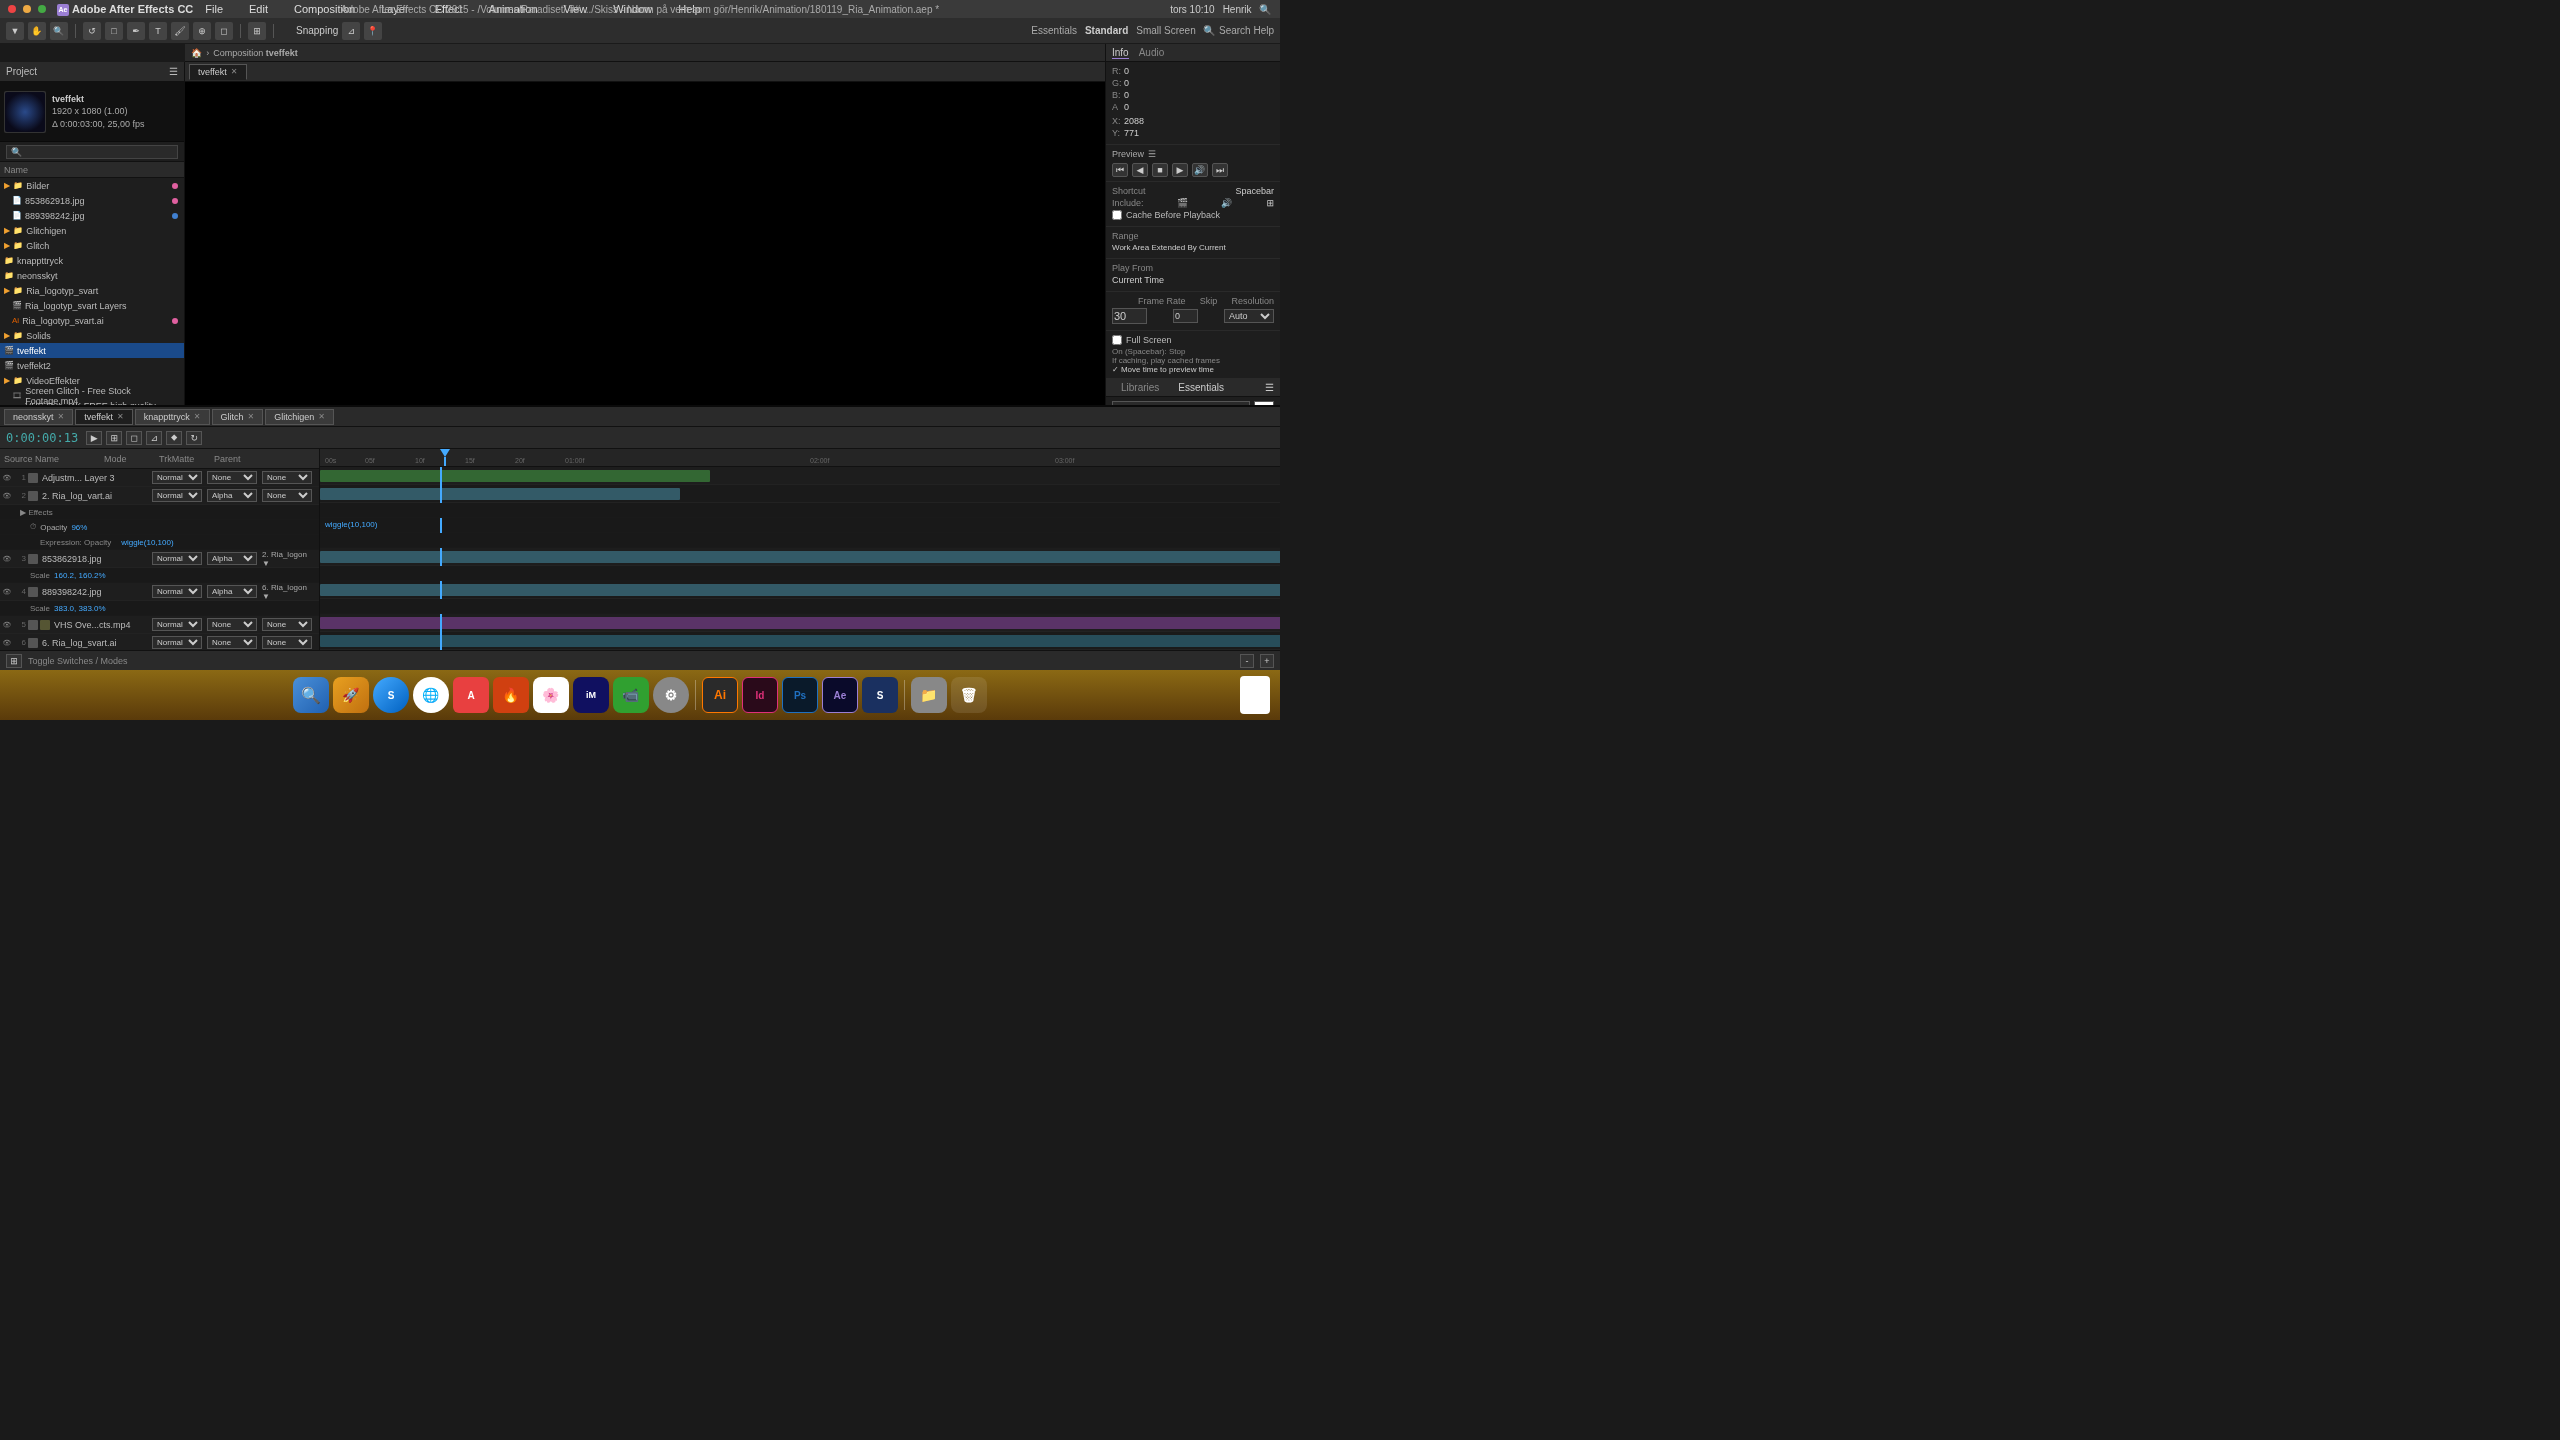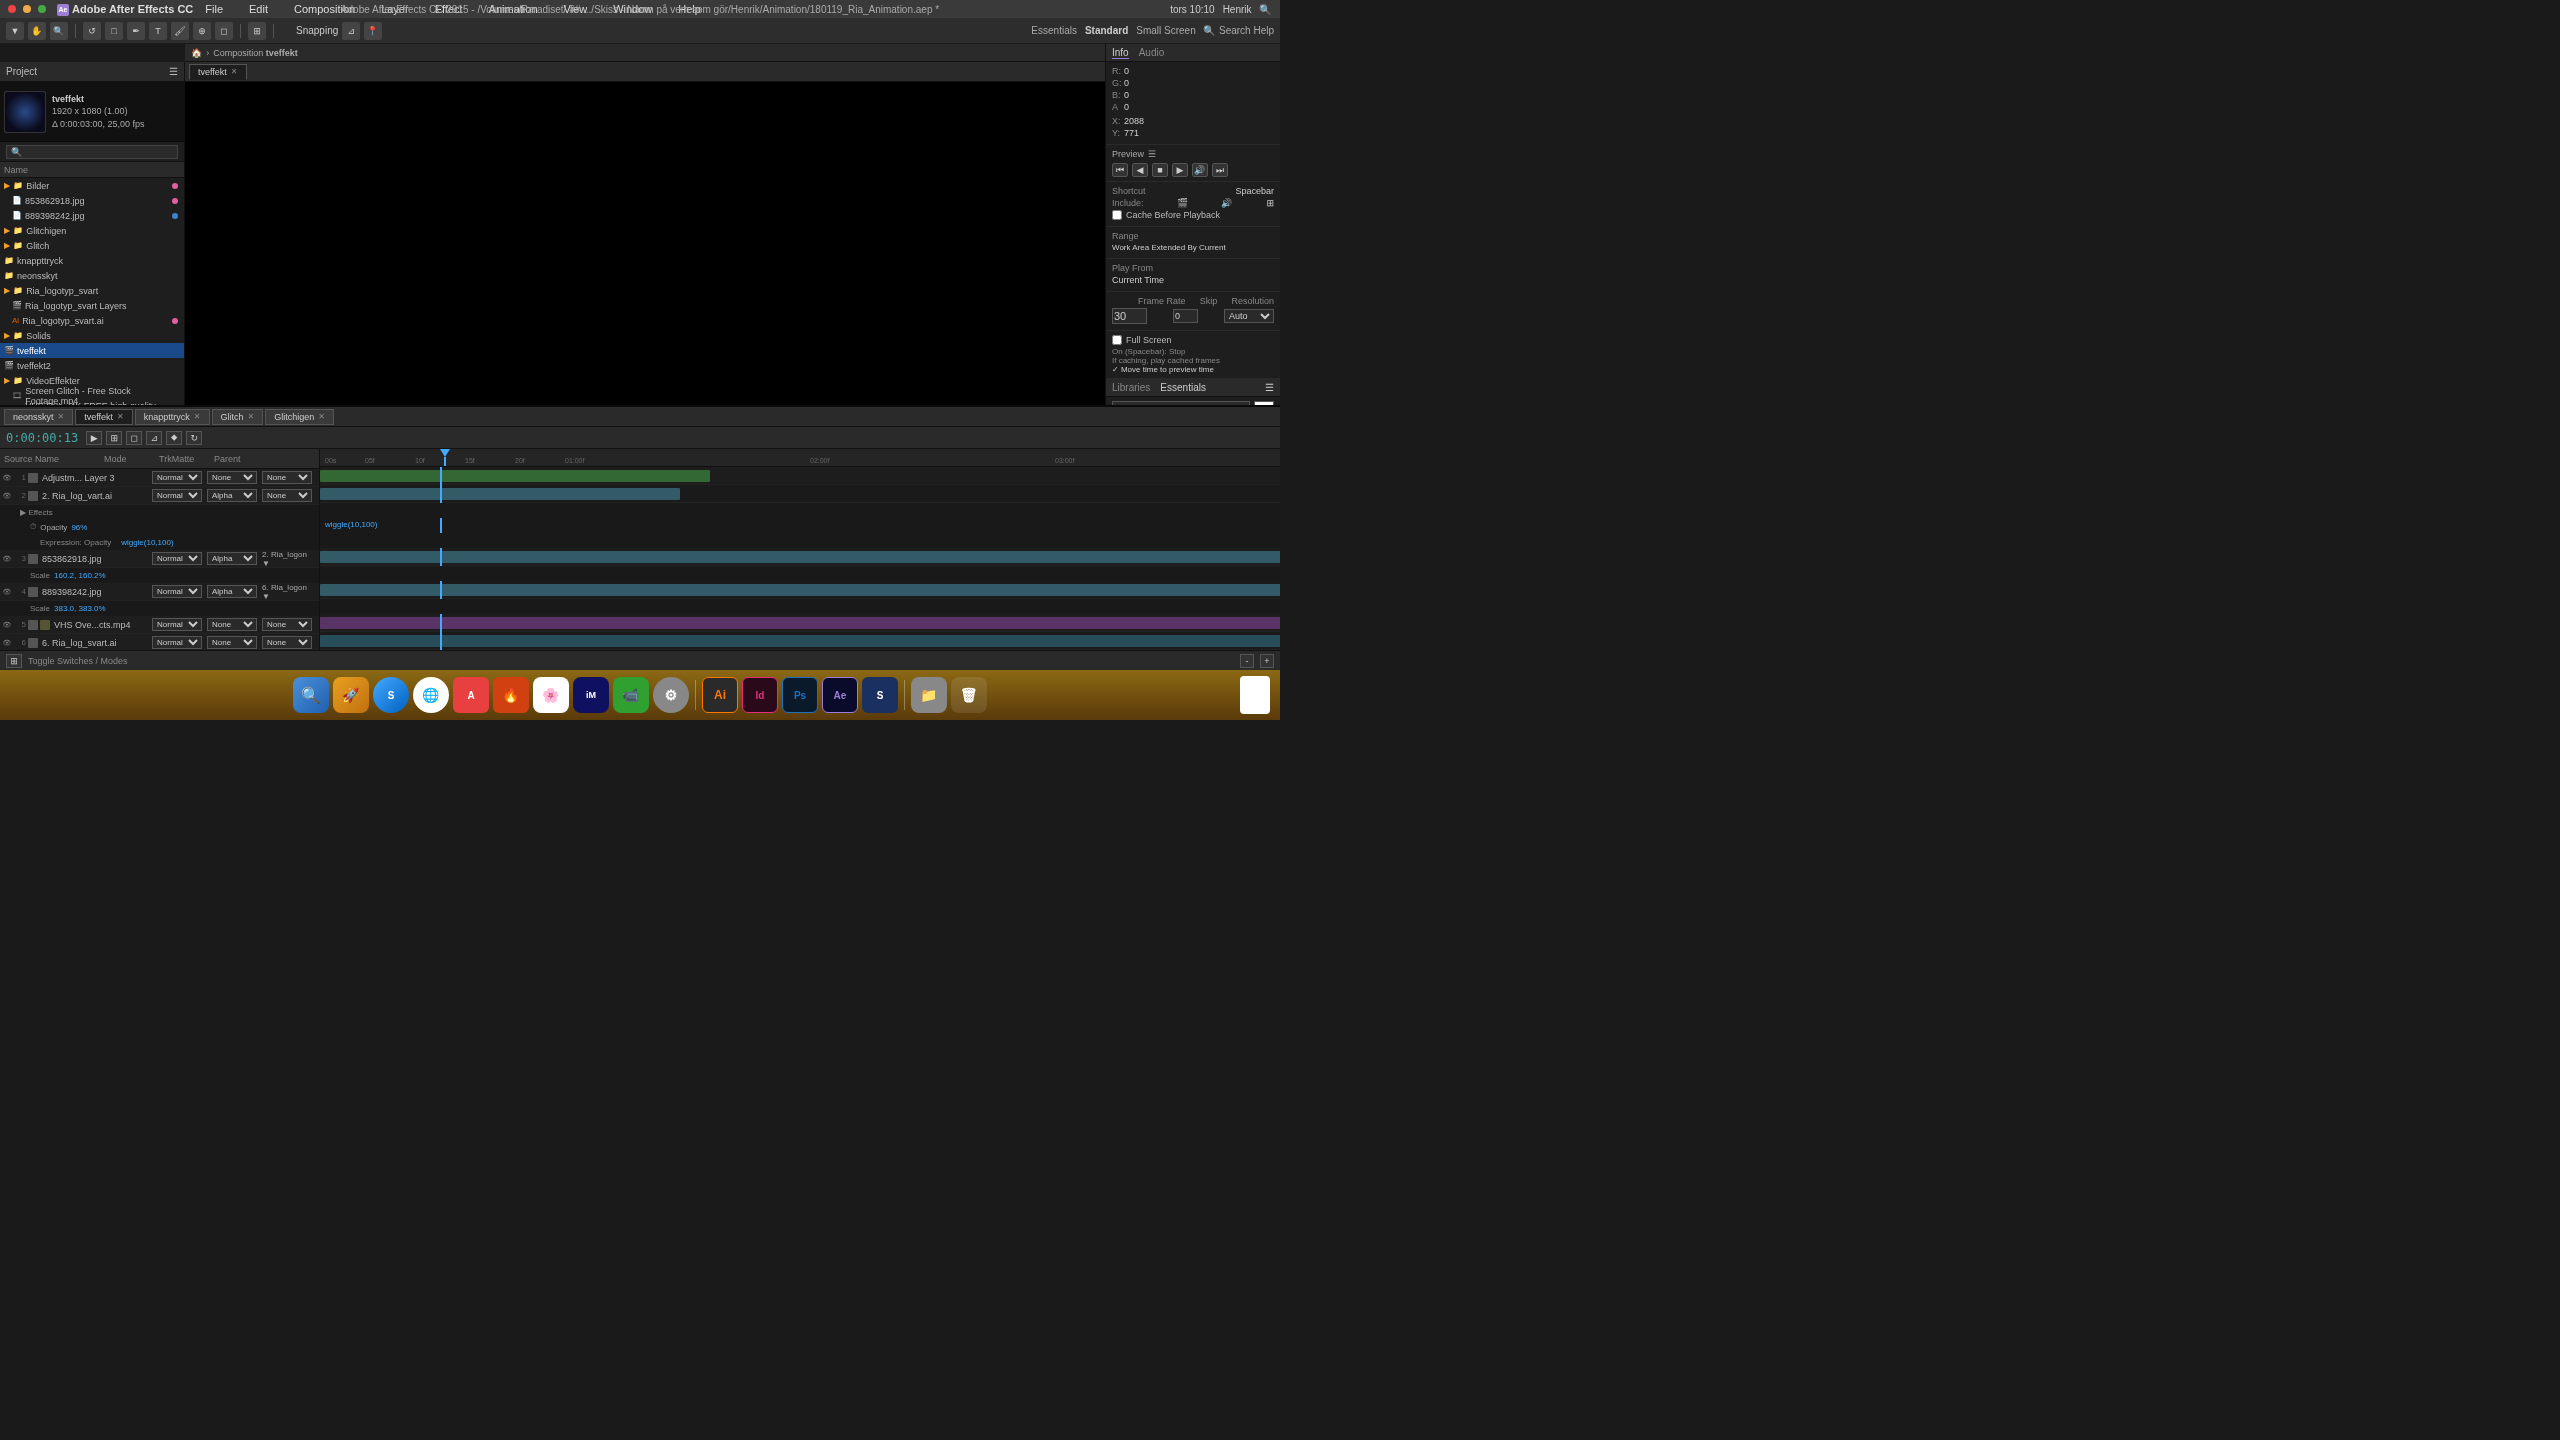--- a/index.html
+++ b/index.html
@@ -634,20 +634,21 @@
       display: flex;
       align-items: center;
       padding: 0 6px;
       gap: 10px;
       border-bottom: 1px solid #111;
     }
     .lib-char-tab {
       font-size: 10px;
       color: #888;
       cursor: pointer;
+      margin-left: 9px;
     }
     .lib-char-tab.active { color: #ccc; }
 
     .viewer-timecode {
       font-size: 11px;
       color: #4af;
       font-family: monospace;
     }
 
     #ae-icon {

